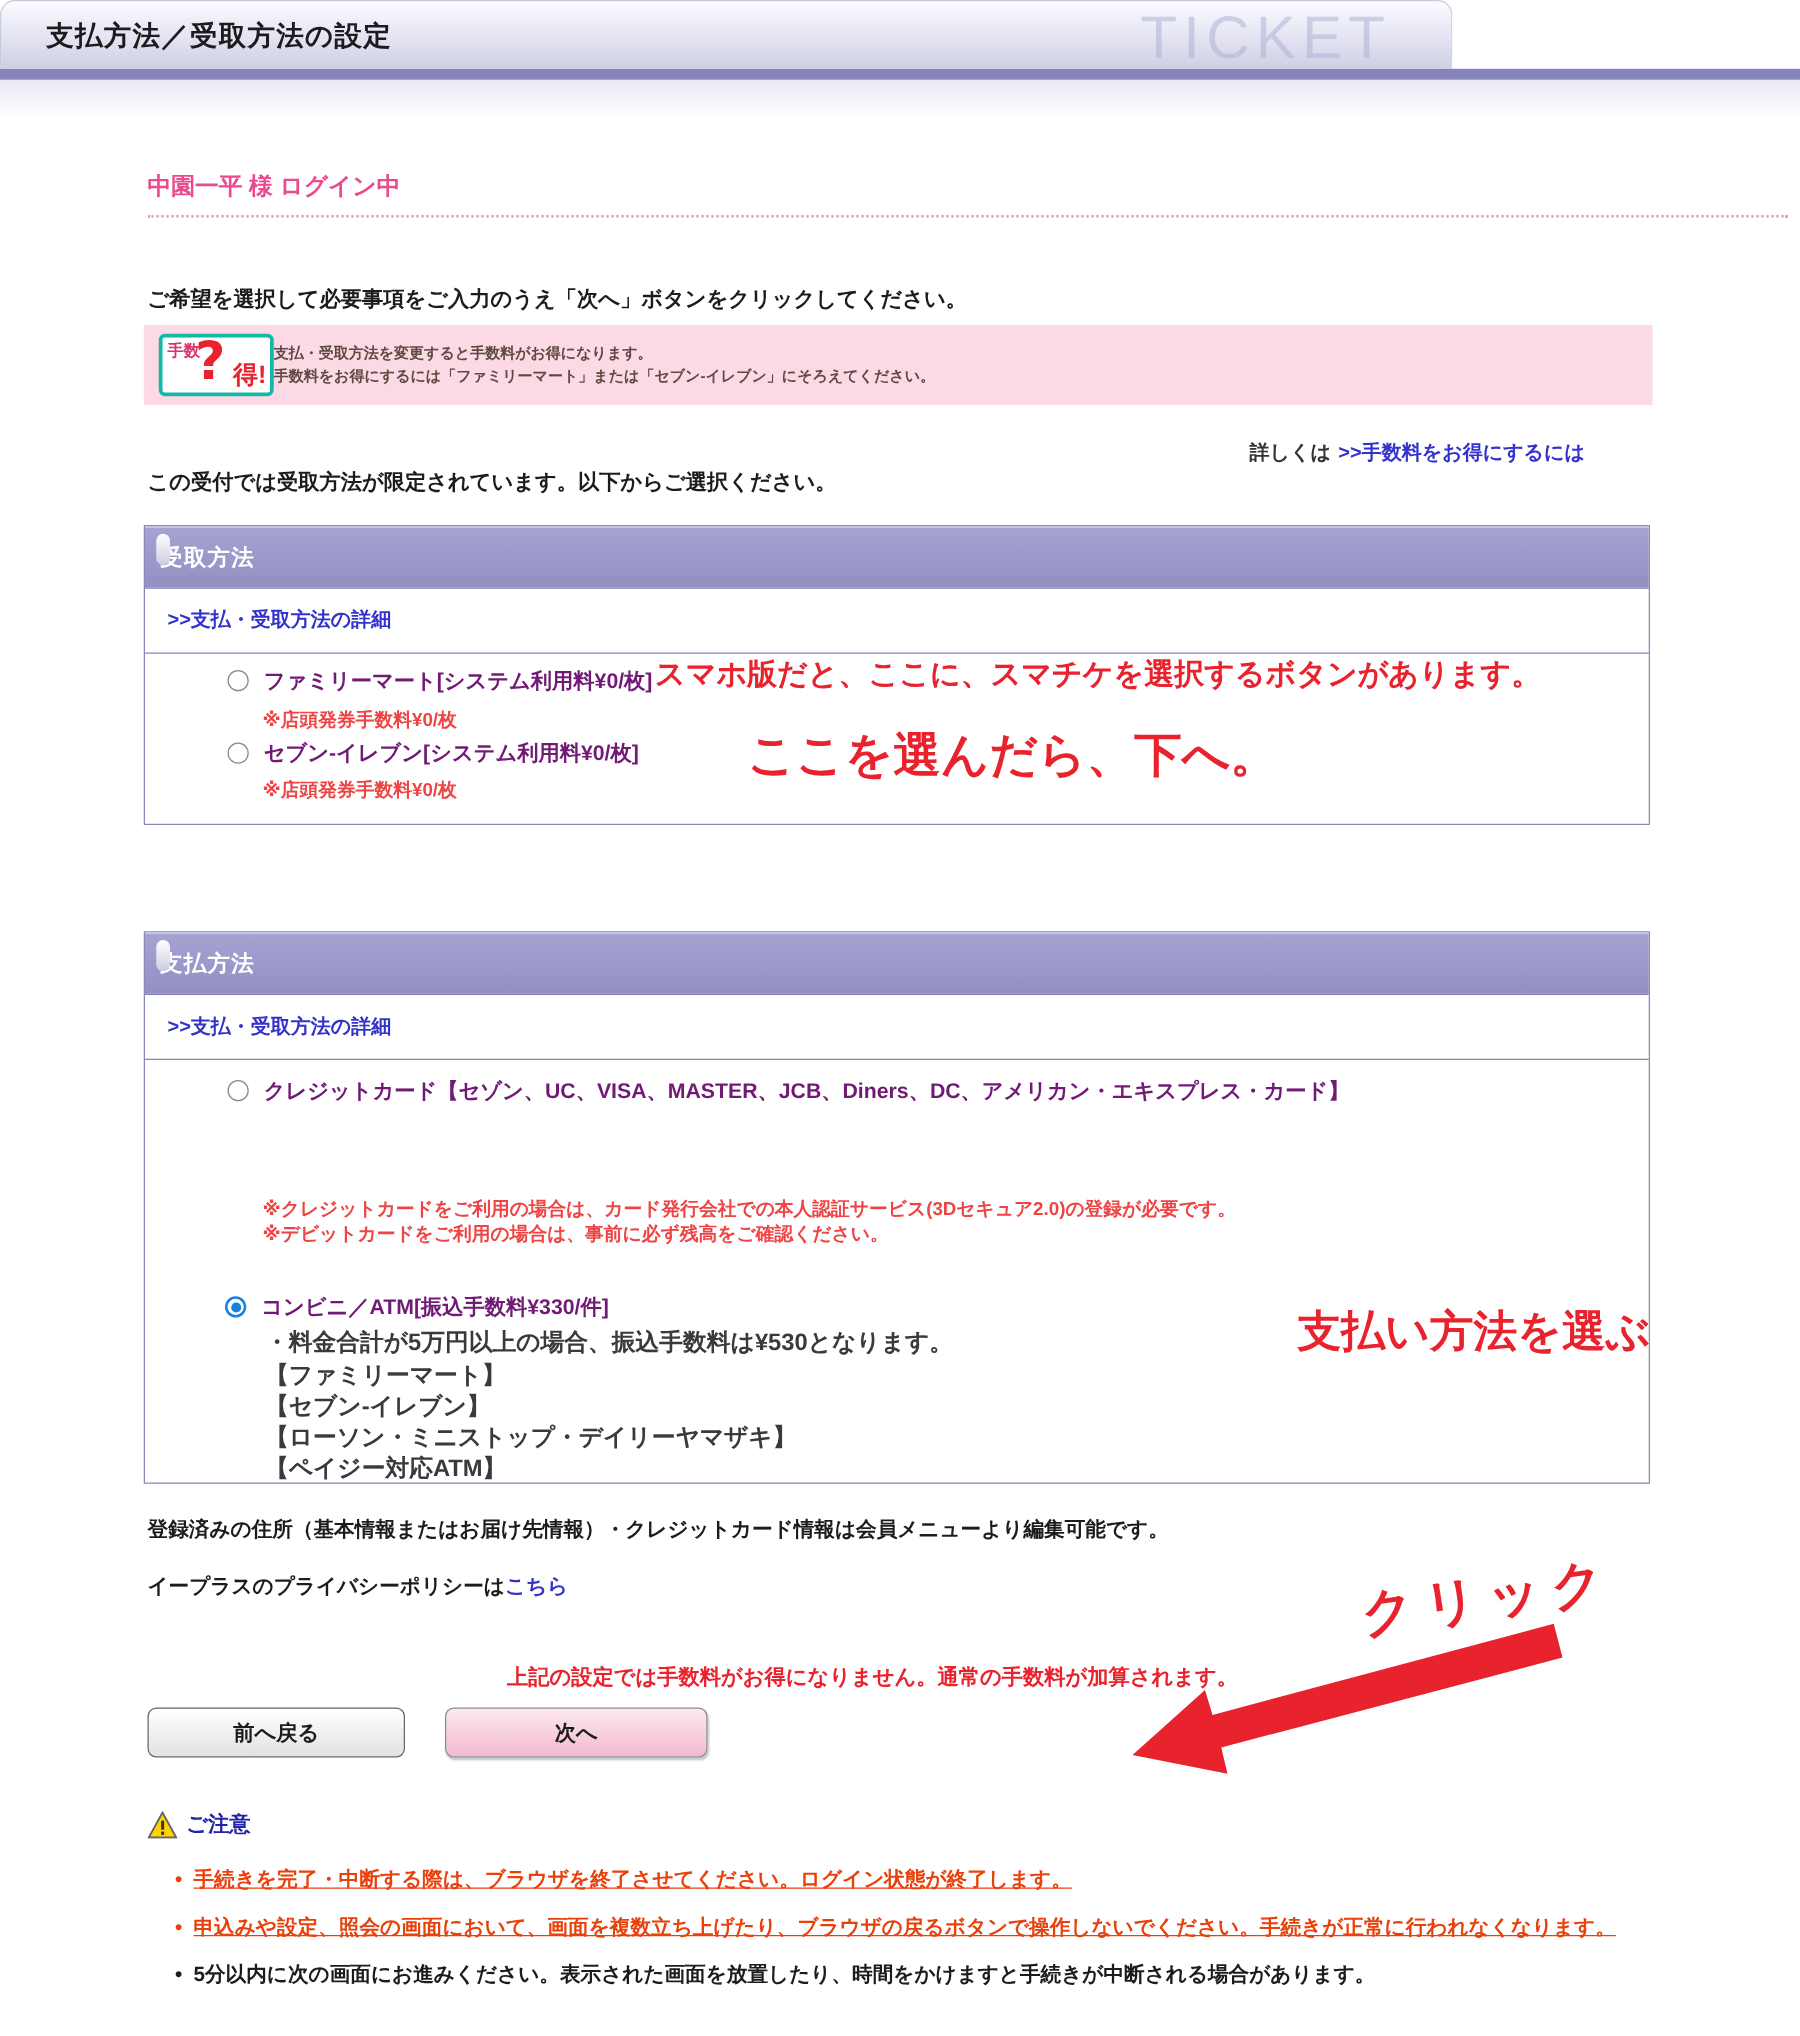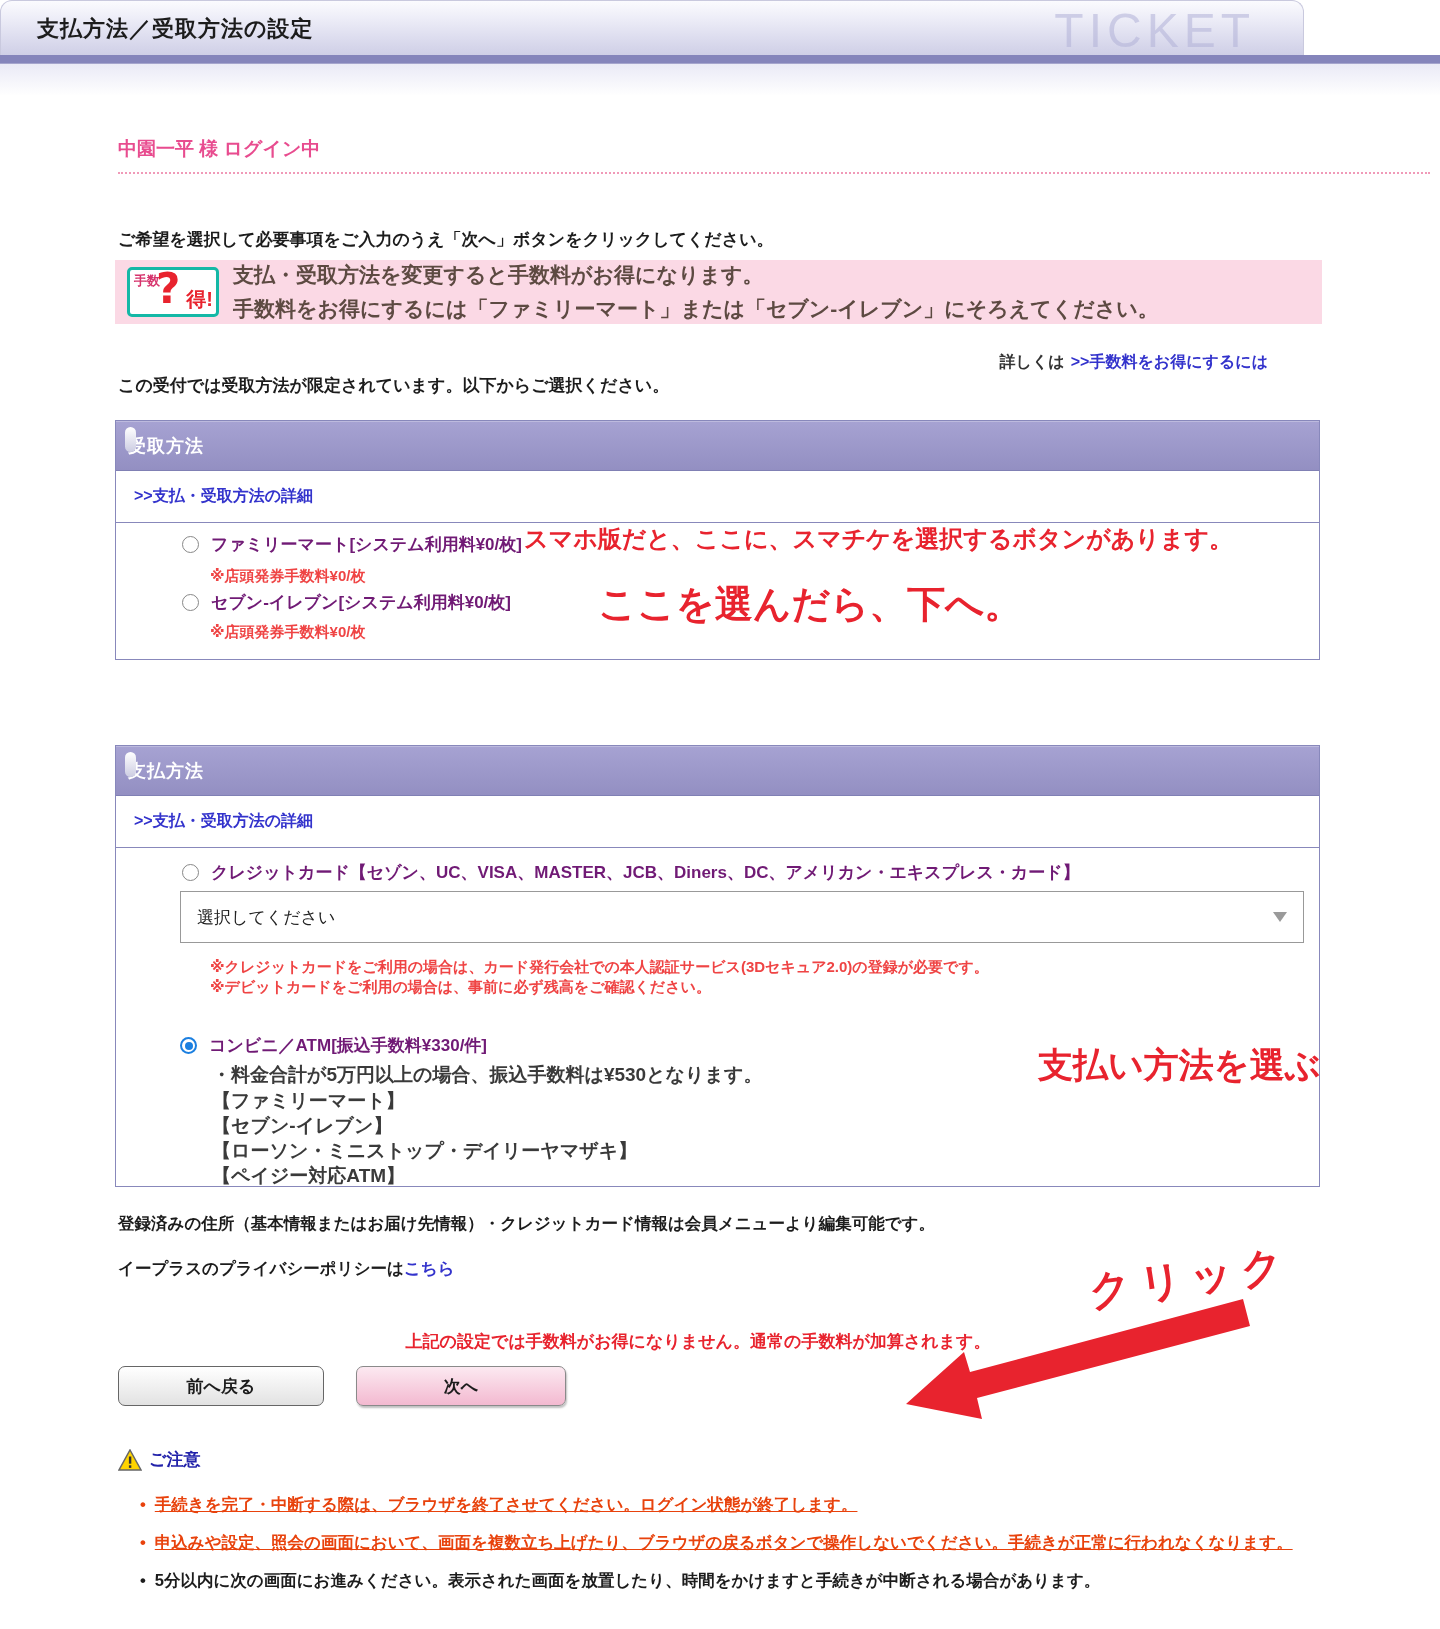--- a/index.html
+++ b/index.html
@@ -1,20 +1,20 @@
 <!DOCTYPE html>
 <html lang="ja"><head>
 <meta charset="utf-8">
 <style>
   html,body{margin:0;padding:0;background:#fff;}
   body{width:1440px;height:1629px;font-family:"Liberation Sans","DejaVu Sans",sans-serif;color:#222;}
   .page{position:relative;width:1440px;height:1629px;overflow:hidden;background:#fff;}
 
   
-  .hdr{position:absolute;top:0;left:0;width:1304px;height:55px;
+  .hdr{position:absolute;top:0;left:0;width:1162px;height:55px;
        background:linear-gradient(to bottom,#fbfbfe 0%,#ececf7 35%,#dcdcee 70%,#cfcfe6 100%);
        border:1px solid #c9c9de;border-bottom:none;border-radius:12px 12px 0 0;box-sizing:border-box;}
   .hdr-title{position:absolute;left:36px;top:13px;font-size:22px;font-weight:bold;color:#1c1c1c;letter-spacing:1px;}
   .hdr-watermark{position:absolute;right:48px;top:2px;font-size:48px;font-weight:500;letter-spacing:5px;
        color:#b2b2d8;opacity:.55;}
   .hdr-bar{position:absolute;top:55px;left:0;width:1440px;height:8px;background:#8585bb;border-bottom:1px solid #a5a5cd;}
   .hdr-fade{position:absolute;top:64px;left:0;width:1440px;height:32px;background:linear-gradient(to bottom,#eaeaf6,#ffffff);}
 
   
   .login-row{position:absolute;top:136px;left:118px;width:1312px;padding-bottom:10px;
@@ -23,21 +23,21 @@
   .lead{position:absolute;left:118px;font-size:17px;color:#1c1c1c;font-weight:600;}
 
   
   .promo{position:absolute;top:260px;left:115px;width:1207px;height:64px;background:#fbd9e5;
        display:flex;align-items:center;box-sizing:border-box;padding-left:12px;}
   .promo-icon{position:relative;width:92px;height:50px;background:#fff;border:3px solid #14b8a6;
        border-radius:5px;flex:0 0 auto;box-sizing:border-box;}
   .pi-top{position:absolute;left:4px;top:2px;font-size:13px;font-weight:bold;color:#d6336c;}
   .pi-q{position:absolute;left:26px;top:-6px;font-size:42px;font-weight:800;color:#e8232e;font-family:"DejaVu Sans",sans-serif;}
   .pi-right{position:absolute;right:3px;bottom:1px;font-size:20px;font-weight:800;color:#e8232e;}
-  .promo-text{margin-left:14px;font-size:21px;line-height:1.6;color:#5d4a42;font-weight:600;}
+  .promo-text{font-size:12px;line-height:1.6;color:#5d4a42;font-weight:600;}
 
   
   .details-line{position:absolute;top:352px;left:118px;width:1150px;text-align:right;font-size:16px;font-weight:600;}
   .details-line .pfx{color:#333;margin-right:6px;}
   a.lnk{color:#3333cc;text-decoration:none;font-weight:600;cursor:pointer;}
 
   
   .section-box{position:absolute;left:115px;width:1205px;border:1px solid #8888bb;background:#fff;box-sizing:border-box;}
   .sec-hdr{height:50px;background:linear-gradient(to bottom,#a6a2d2,#938fc2);border-bottom:1px solid #8080b4;
        position:relative;display:flex;align-items:center;padding-left:12px;box-sizing:border-box;border-top:1px solid #bdbade;}
@@ -153,24 +153,20 @@
     </div>
     <div class="detail-row">
       <a class="lnk">&gt;&gt;支払・受取方法の詳細</a>
     </div>
 
     <div class="radio-row" style="top:115px;left:66px;">
       <span class="radio"></span>
       <span>クレジットカード【セゾン、UC、VISA、MASTER、JCB、Diners、DC、アメリカン・エキスプレス・カード】</span>
     </div>
 
-    <div class="sel" style="top:145px;">
-      <span>選択してください</span>
-      <span class="arrow"></span>
-    </div>
 
     <div class="red-note" style="top:212px;left:94px;">※クレジットカードをご利用の場合は、カード発行会社での本人認証サービス(3Dセキュア2.0)の登録が必要です。</div>
     <div class="red-note" style="top:232px;left:94px;">※デビットカードをご利用の場合は、事前に必ず残高をご確認ください。</div>
 
     <div class="radio-row" style="top:288px;left:64px;">
       <span class="radio selected"></span>
       <span>コンビニ／ATM[振込手数料¥330/件]</span>
     </div>
     <div class="sub-note" style="top:316px;left:96px;">・料金合計が5万円以上の場合、振込手数料は¥530となります。</div>
     <div class="sub-note" style="top:342px;left:96px;">【ファミリーマート】</div>

